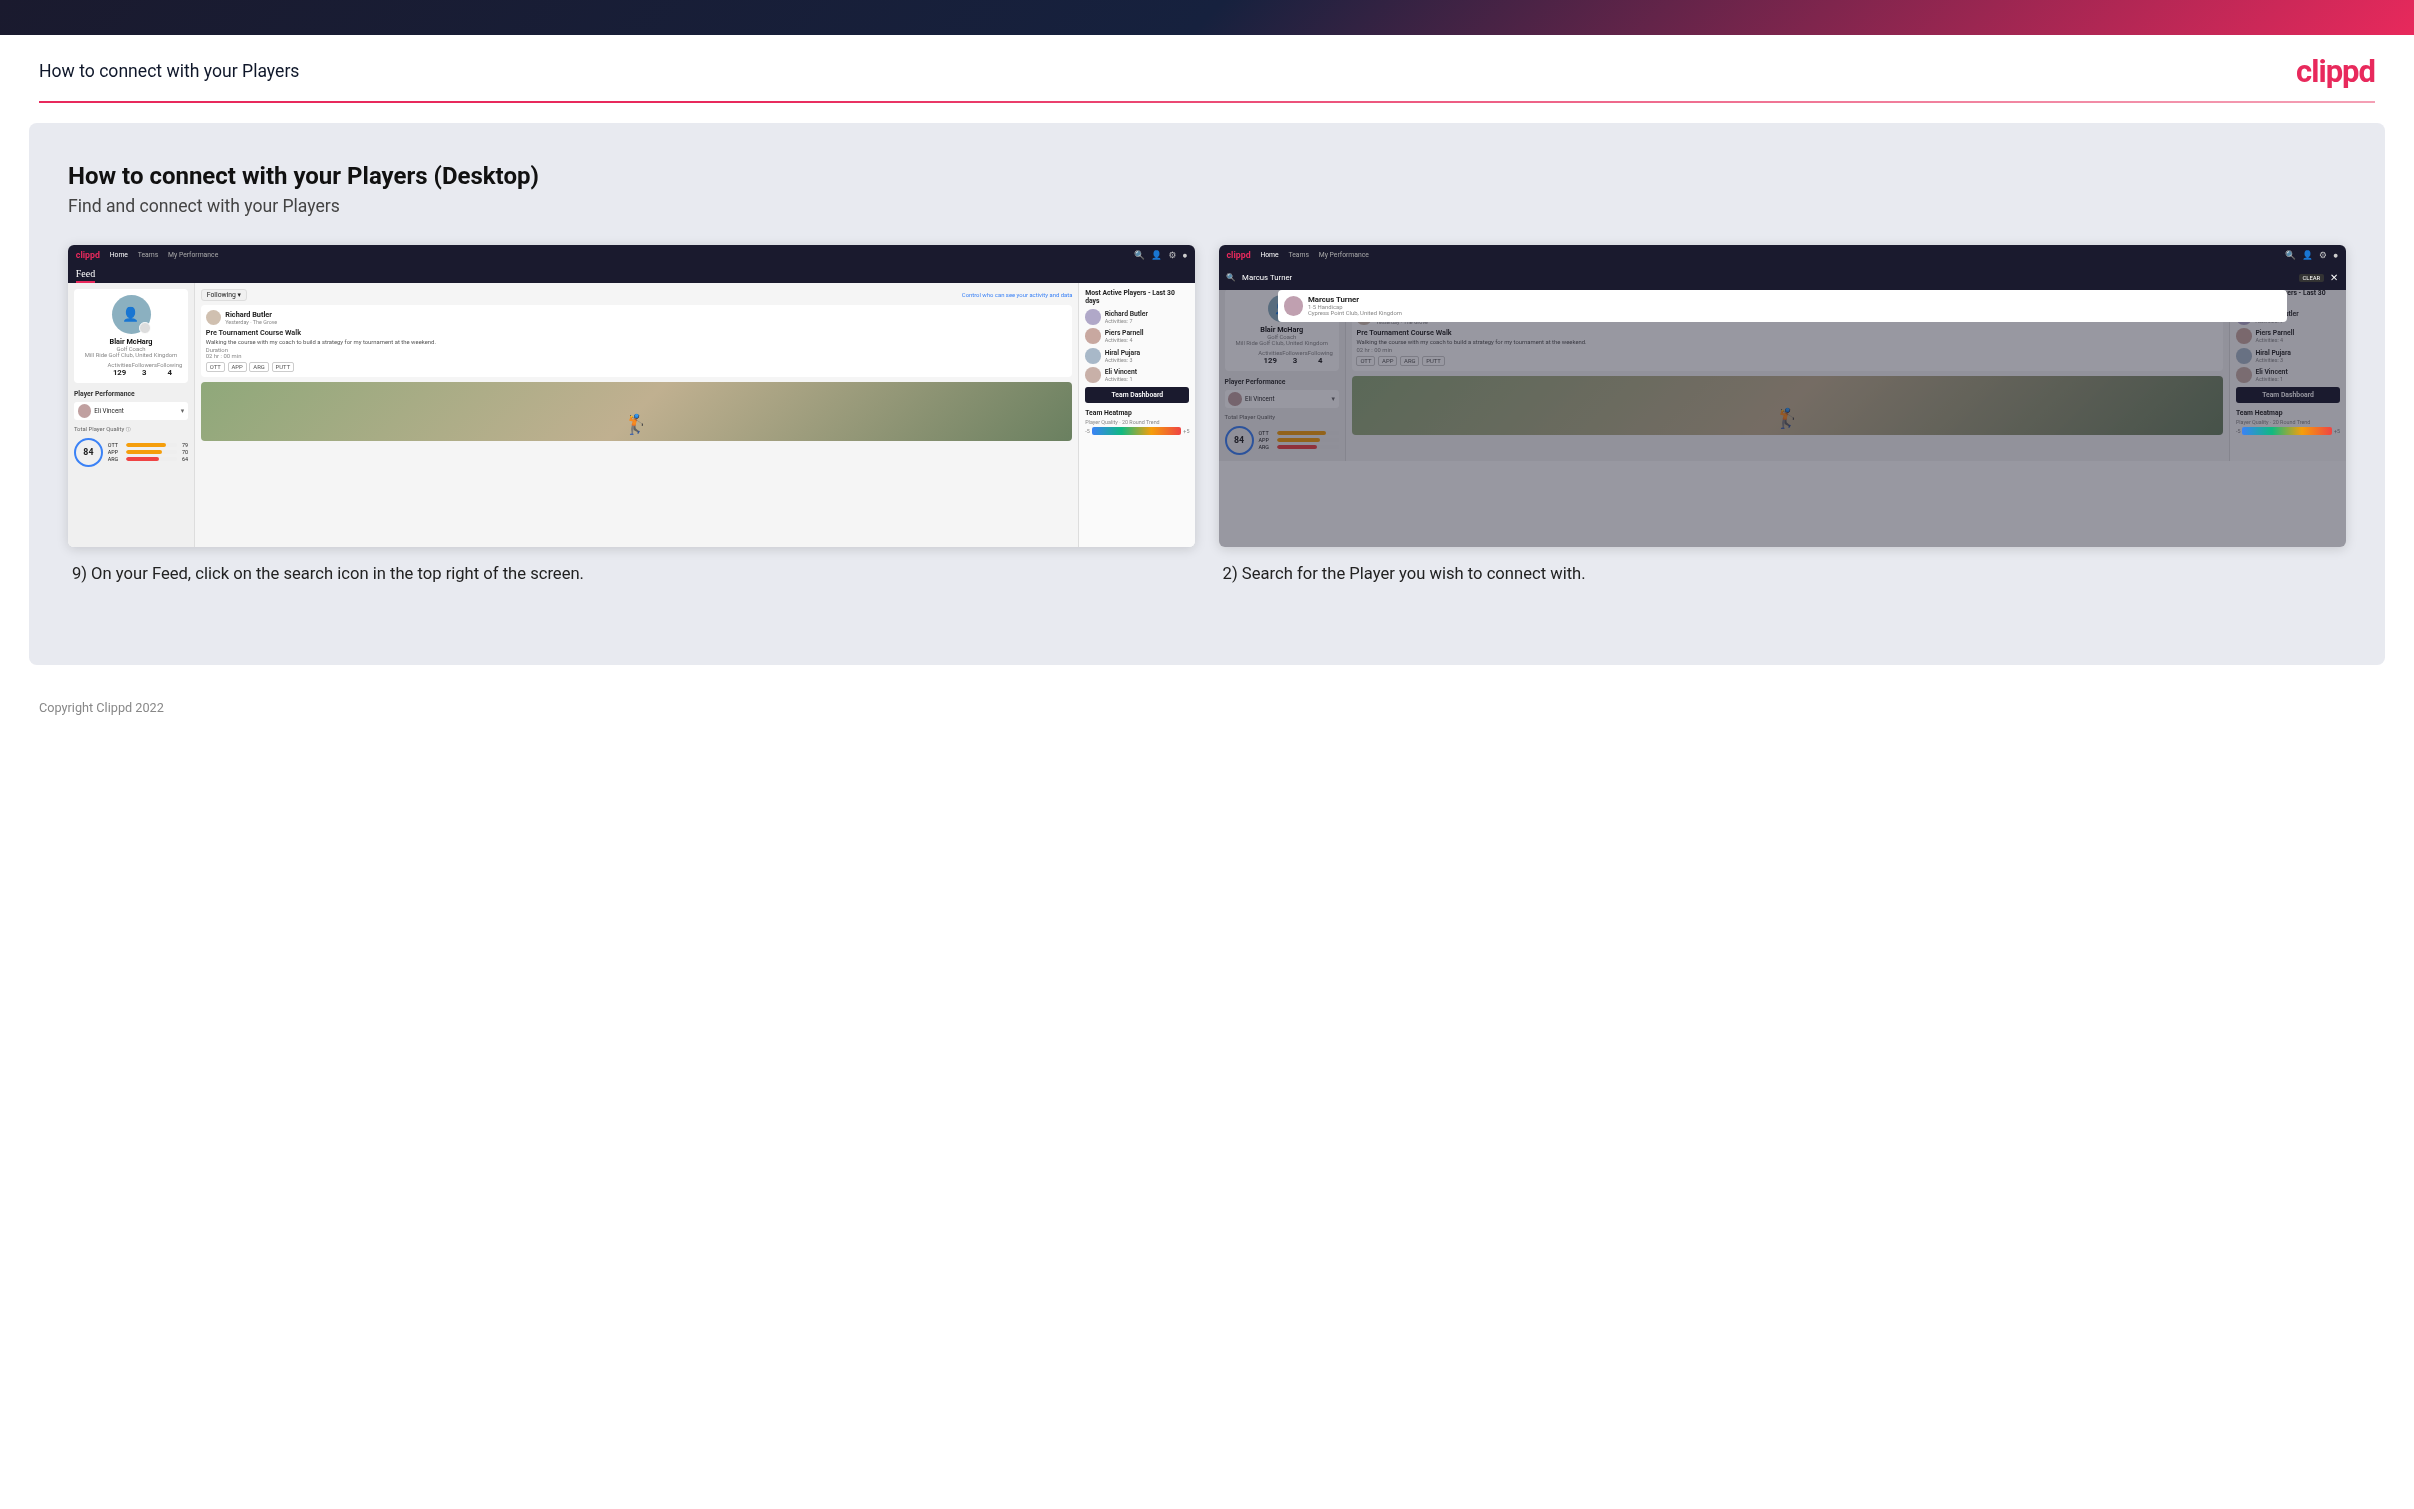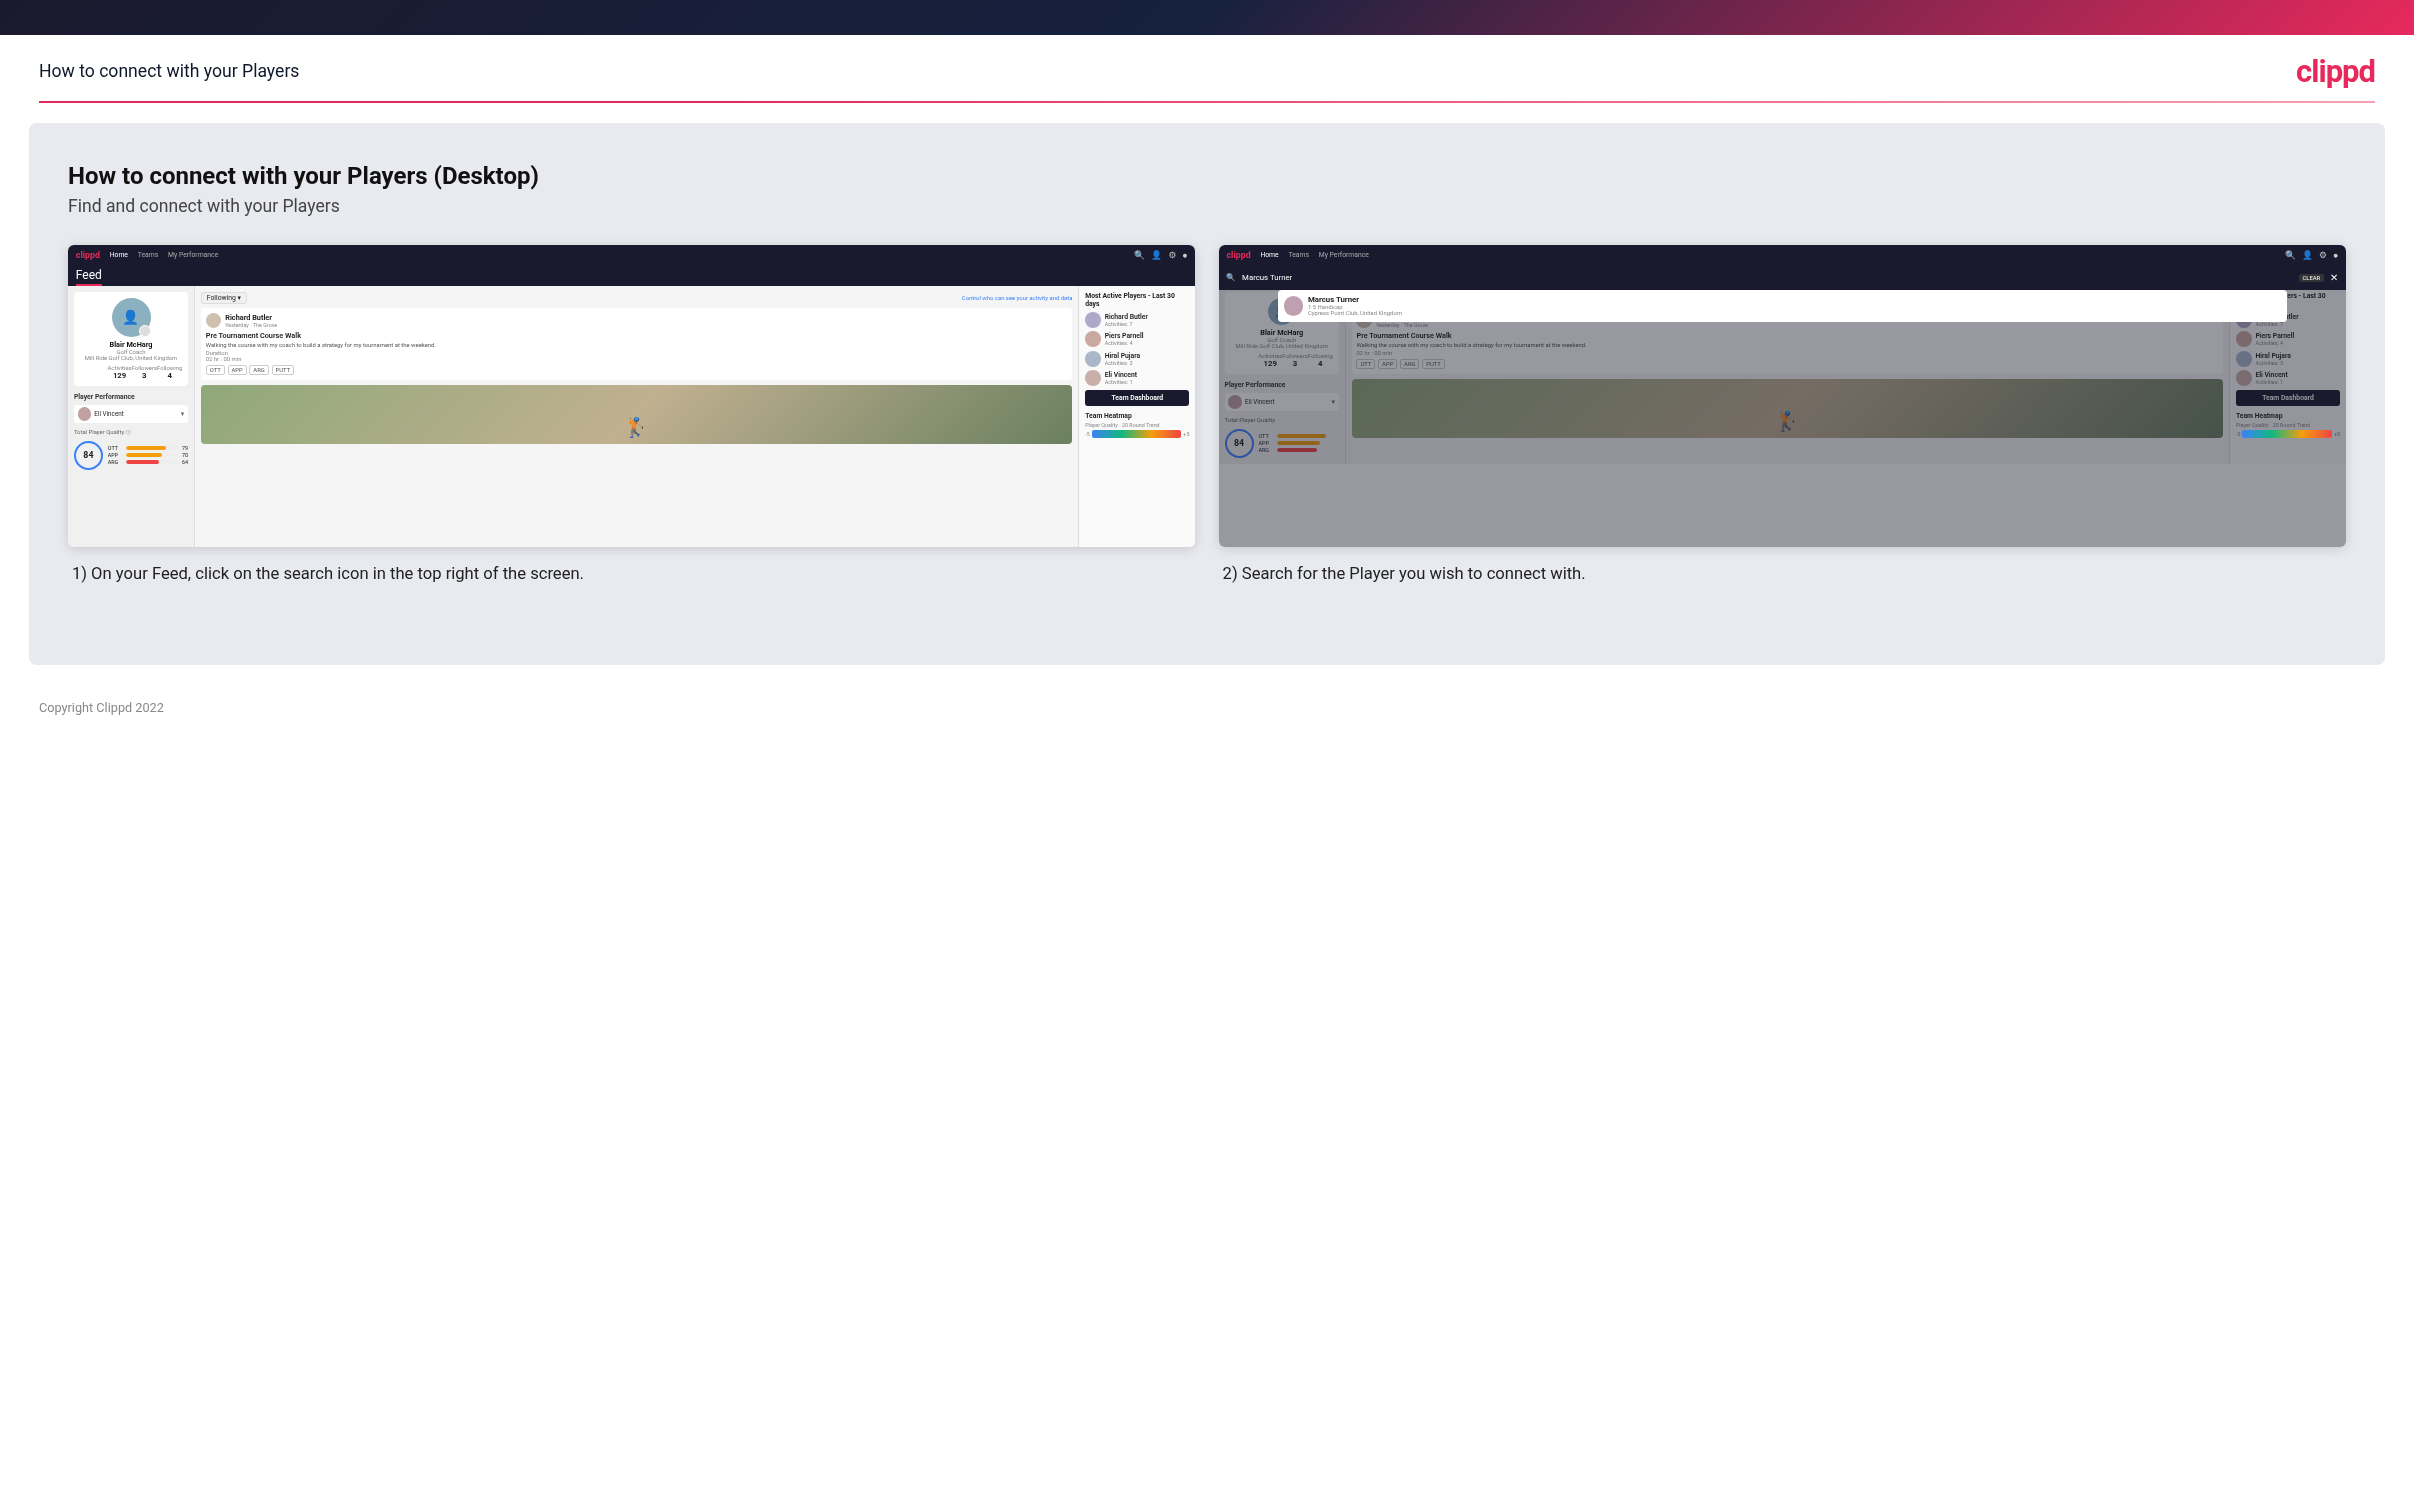--- a/index.html
+++ b/index.html
@@ -126,23 +126,24 @@
     }
 
     
     .mini-feed-tab {
       background: #1a1a2e;
       padding: 2px 7.8px 0 7.8px;
     }
     .mini-tab {
       display: inline-block;
       color: #fff;
-      font-size: 12px;
+      font-size: 10px;
       border-bottom: 2px solid #e8295c;
       padding-bottom: 2px;
+      font-family: Liberation Serif, serif;
     }
 
     
     .mini-body {
       display: flex;
       flex: 1;
       overflow: hidden;
       background: #f5f5f5;
     }
 
@@ -478,21 +479,21 @@
               <div style="display:flex;align-items:center;gap:2px;font-size:5.4px;color:#888;margin-bottom:2px;">
                 <span>-5</span>
                 <div class="mini-heatmap-bar" style="flex:1;"></div>
                 <span>+5</span>
               </div>
             </div>
           </div>
         </div>
       </div>
 
-      <div class="step-desc">1) On your Feed, click on the search icon in the top right of the screen.</div>
+      <div class="step-desc">9) On your Feed, click on the search icon in the top right of the screen.</div>
     </div>
 
     <div class="screenshot-panel">
       <div class="screenshot-frame">
 
         <div class="mini-ui">
 
           <div class="mini-nav">
             <span class="mini-nav-logo">clippd</span>
             <span class="mini-nav-link active">Home</span>

